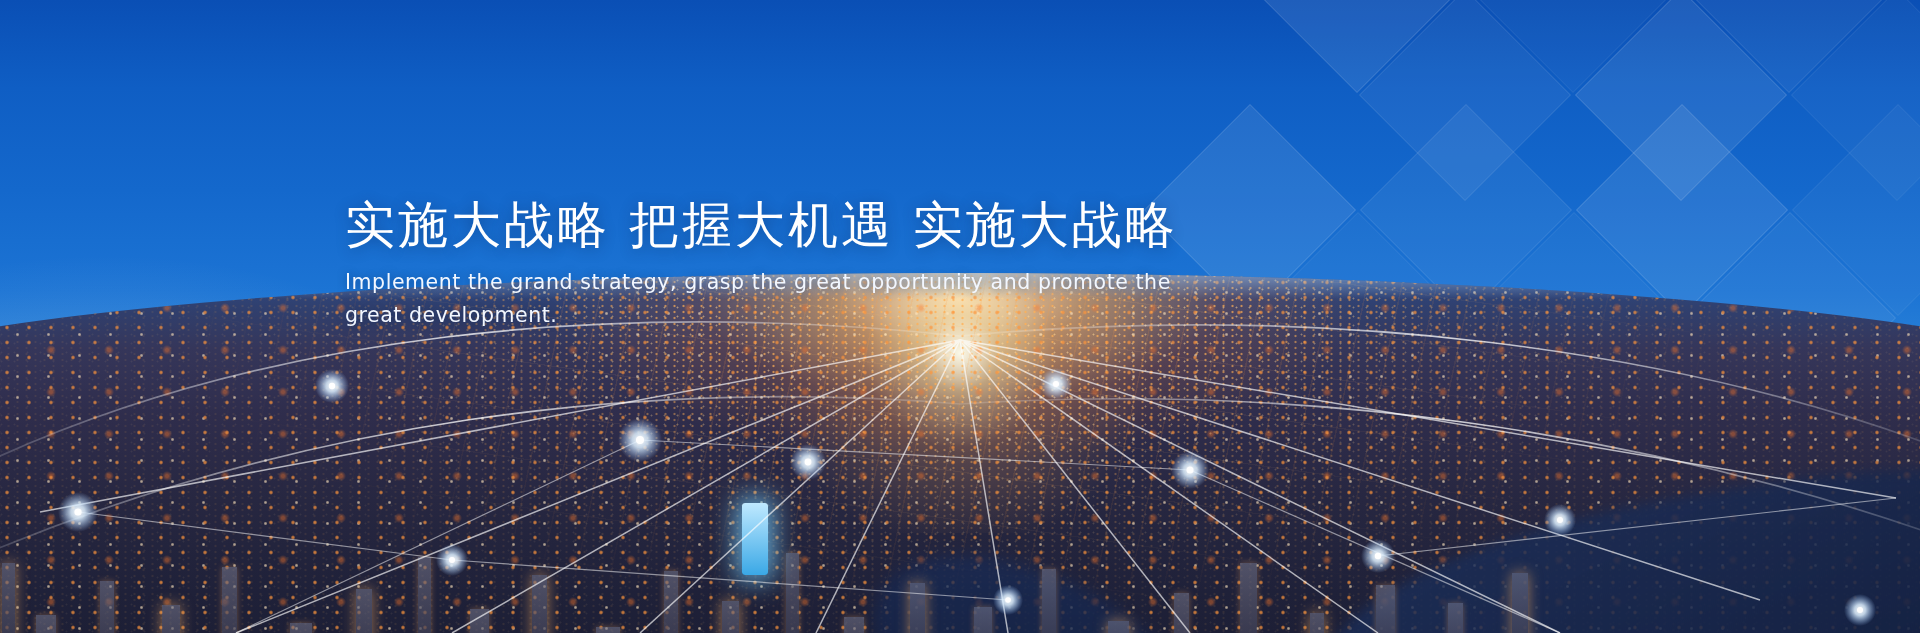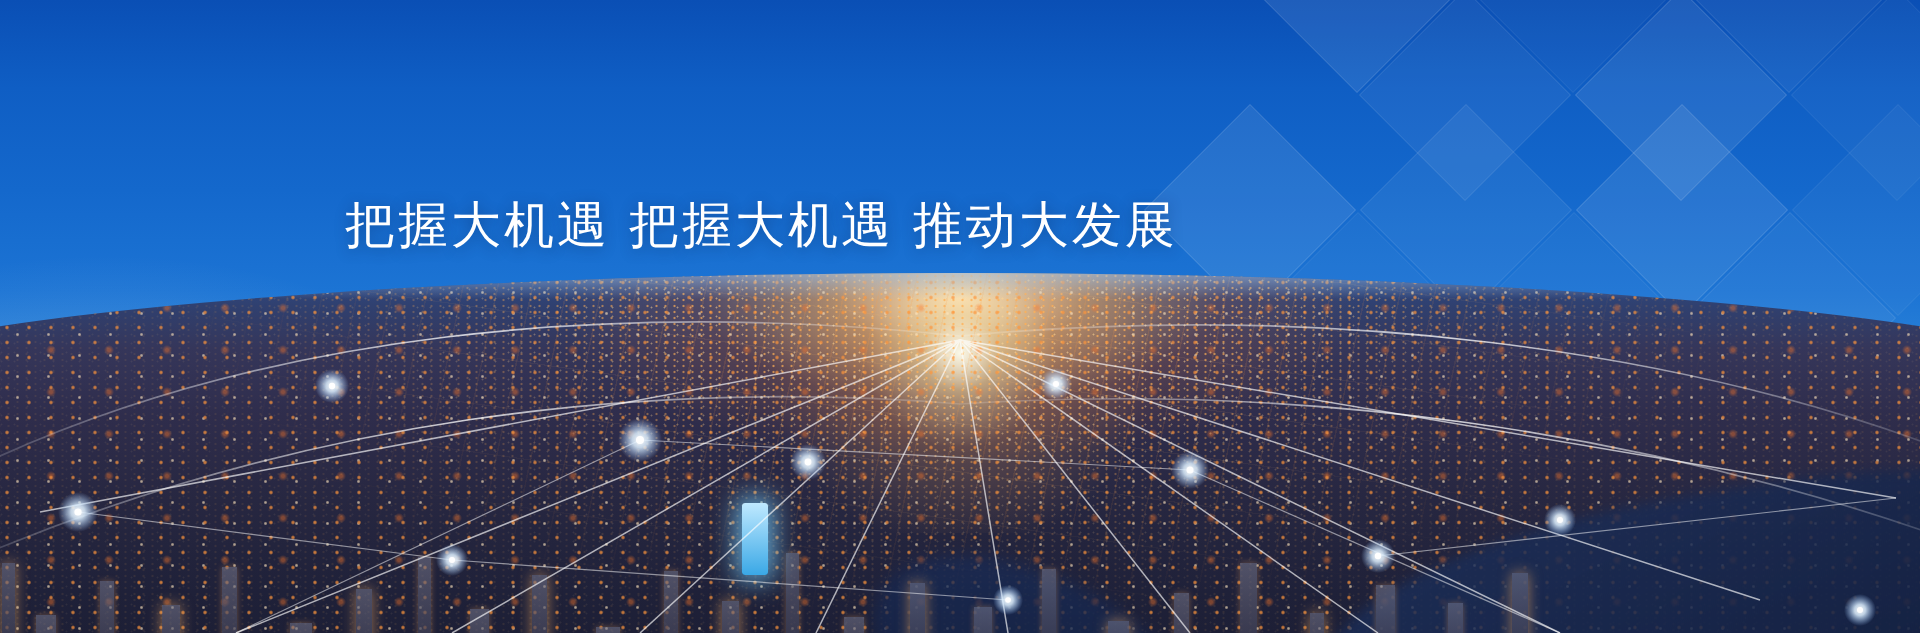--- a/index.html
+++ b/index.html
@@ -315,16 +315,20 @@
         <circle cx="452" cy="560" r="3" fill="#ffffff"></circle>
         <circle cx="1008" cy="600" r="15" fill="url(#nodeGlow)"></circle>
         <circle cx="1008" cy="600" r="2.8" fill="#ffffff"></circle>
         <circle cx="1860" cy="610" r="16" fill="url(#nodeGlow)"></circle>
         <circle cx="1860" cy="610" r="3" fill="#ffffff"></circle>
       </g>
     </svg>
   </div>
 
   <div class="copy">
-    <div class="headline">把握大机遇 把握大机遇 推动大发展</div>
+    <div class="headline">实施大战略 把握大机遇 实施大战略</div>
+    <div class="subline">
+      <span>Implement the grand strategy, grasp the great opportunity and promote</span>
+      <span>the great development.</span>
+    </div>
   </div>
 
 </div>
 
 </body></html>

